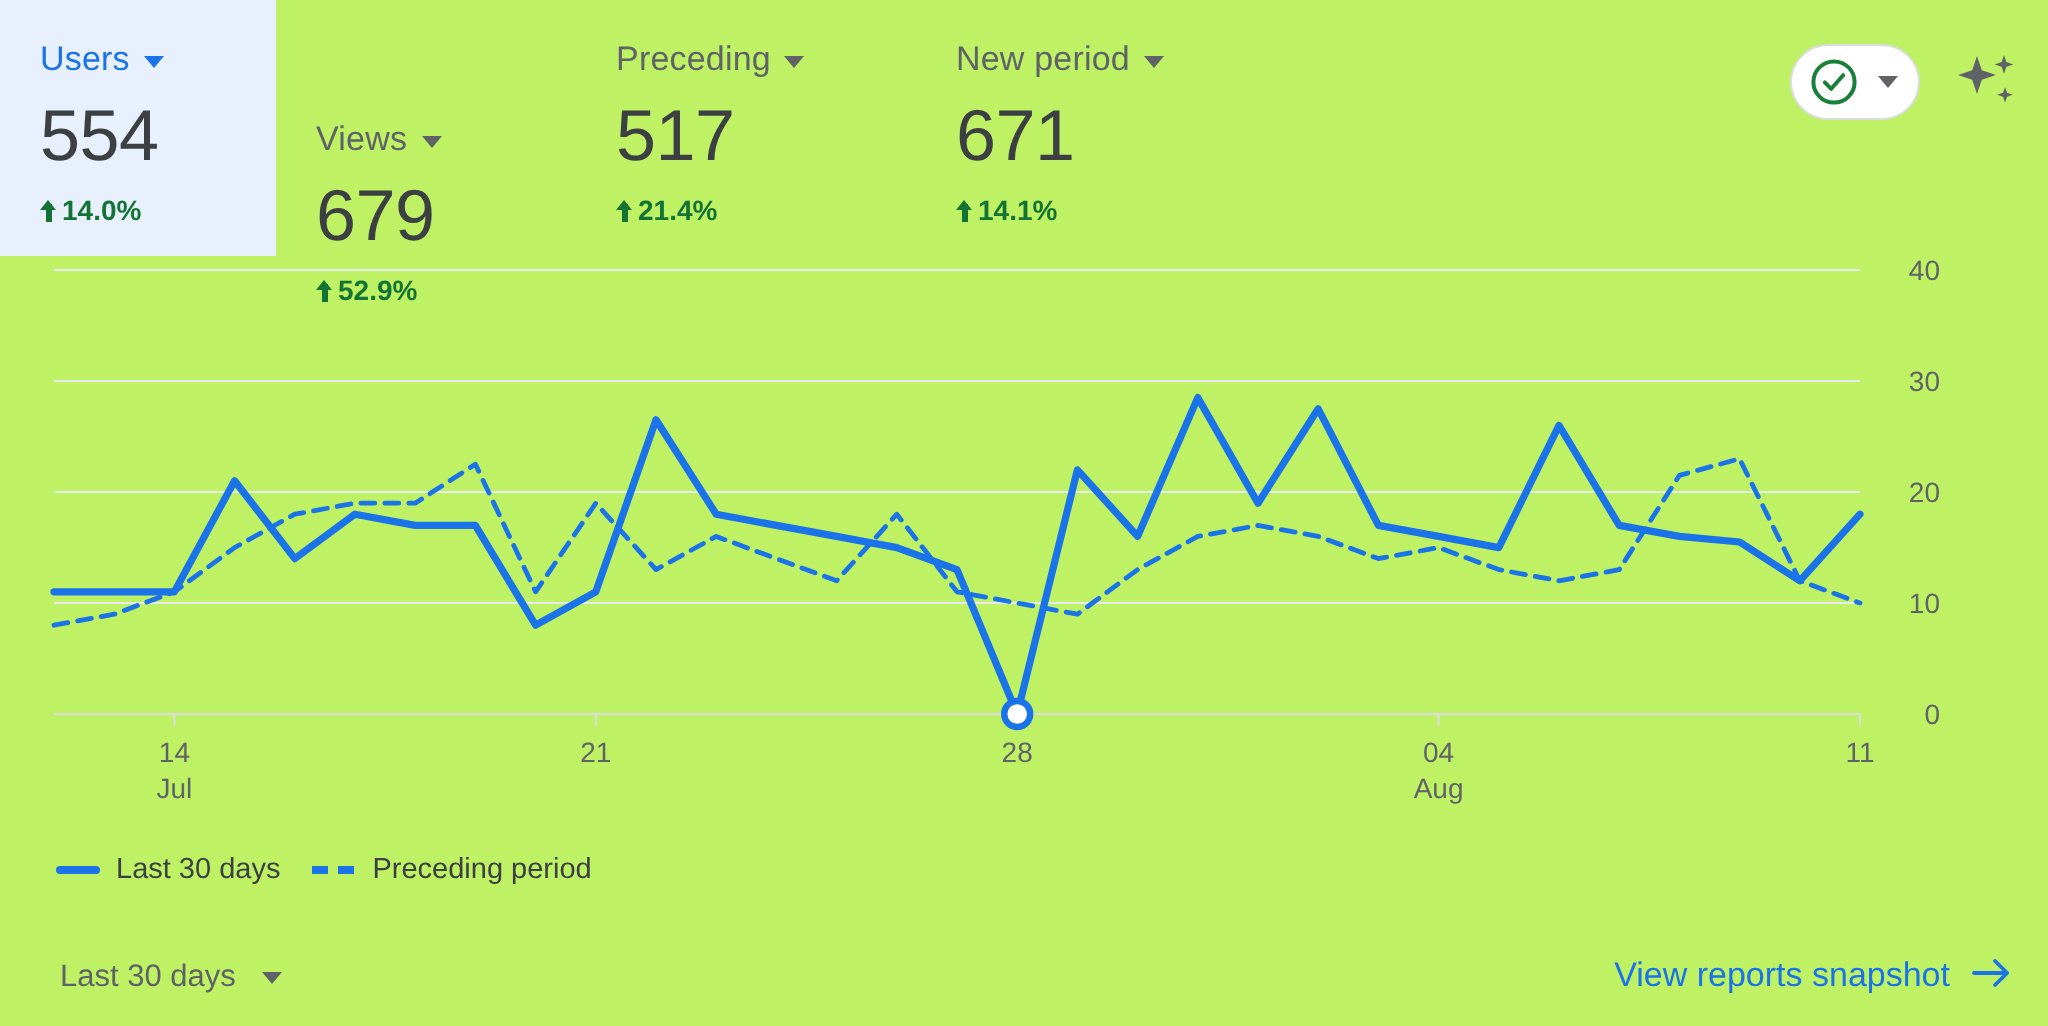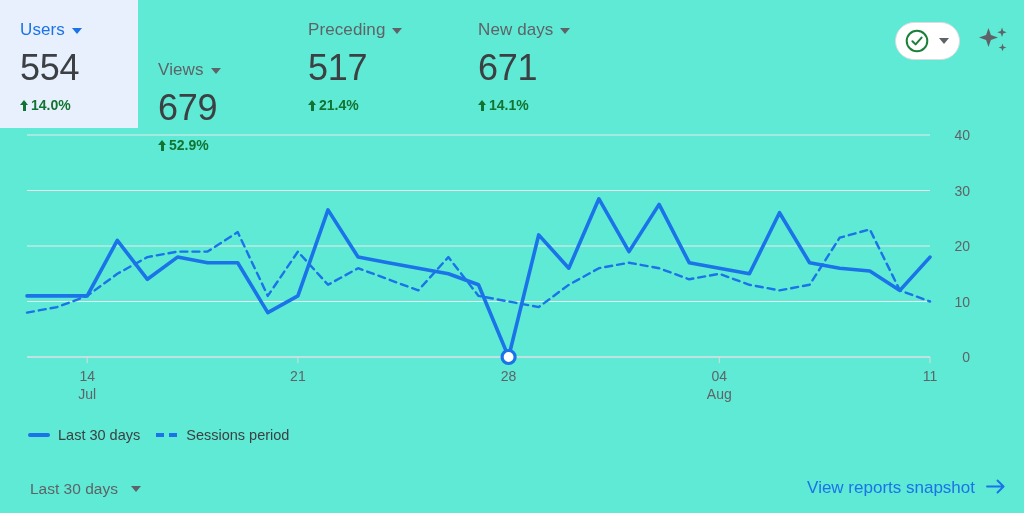--- a/index.html
+++ b/index.html
@@ -7,21 +7,21 @@
   html, body {
     margin: 0; padding: 0;
     width: 1024px; height: 513px;
     background: #ffffff;
     font-family: "Liberation Sans", "DejaVu Sans", sans-serif;
     overflow: hidden;
   }
   .card {
     position: relative;
     width: 1024px; height: 513px;
-    background: #5eead4;
+    background: #bef264;
   }
 
   
   .metrics {
     position: absolute; left: 0; top: 0;
     width: 1024px; height: 128px;
     display: flex;
     align-items: flex-start;
   }
   .metric {
@@ -203,21 +203,21 @@
           <div class="metric-value">517</div>
           <div class="metric-delta">
             <span class="up-arrow"></span>
             <span>21.4%</span>
           </div>
         </div>
       </div>
       <div class="metric" style="width: 176px;">
         <div class="metric-inner">
           <div class="metric-head">
-            <span>New days</span>
+            <span>New period</span>
             <span class="caret"></span>
           </div>
           <div class="metric-value">671</div>
           <div class="metric-delta">
             <span class="up-arrow"></span>
             <span>14.1%</span>
           </div>
         </div>
       </div>
     </div>
@@ -272,21 +272,21 @@
       </svg>
   </div>
 
   <div class="legend" id="legend-box">
       <div class="legend-item">
         <span class="swatch-solid"></span>
         <span>Last 30 days</span>
       </div>
       <div class="legend-item">
         <span class="swatch-dashed"></span>
-        <span>Sessions period</span>
+        <span>Preceding period</span>
       </div>
     </div>
 
   <div class="footer">
     <div class="date-range">
       <span>Last 30 days</span>
       <span class="date-caret"></span>
     </div>
     <a class="snapshot-link" href="#">
       <span>View reports snapshot</span>

